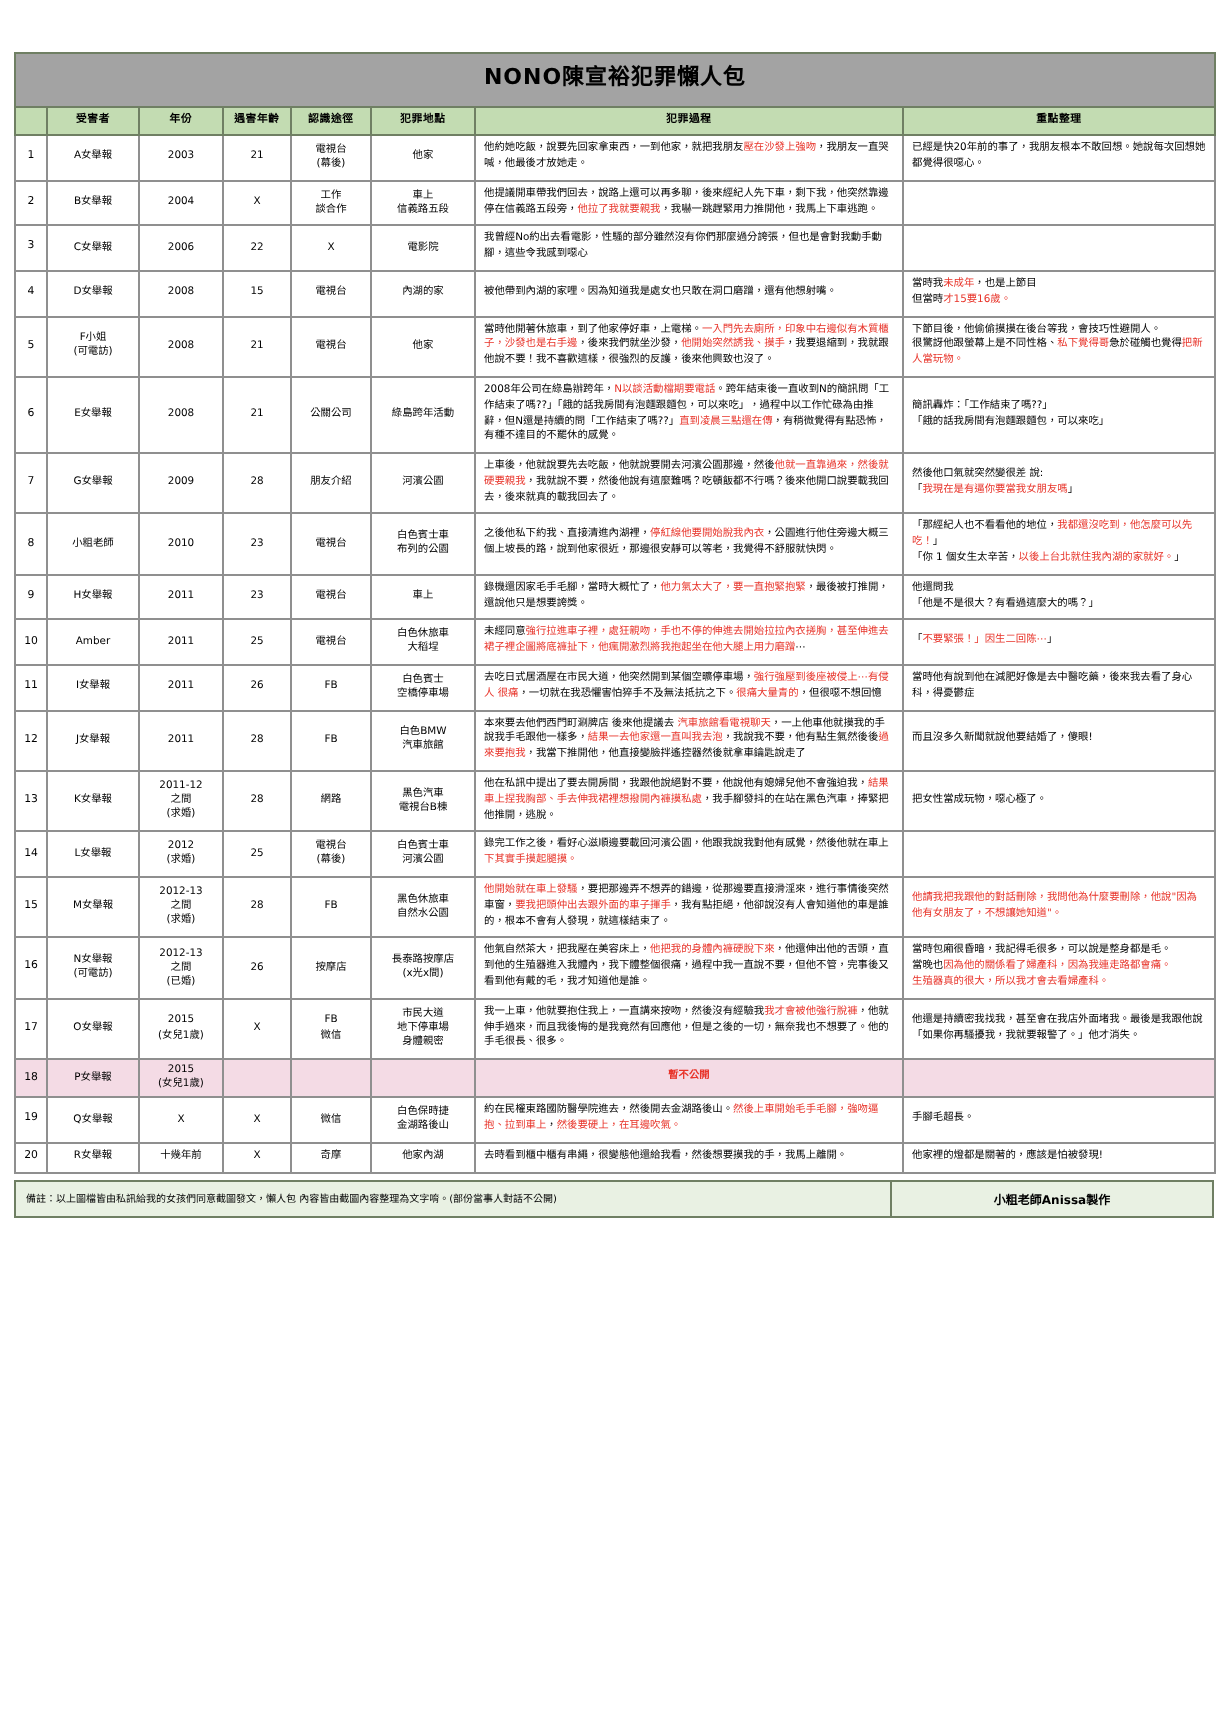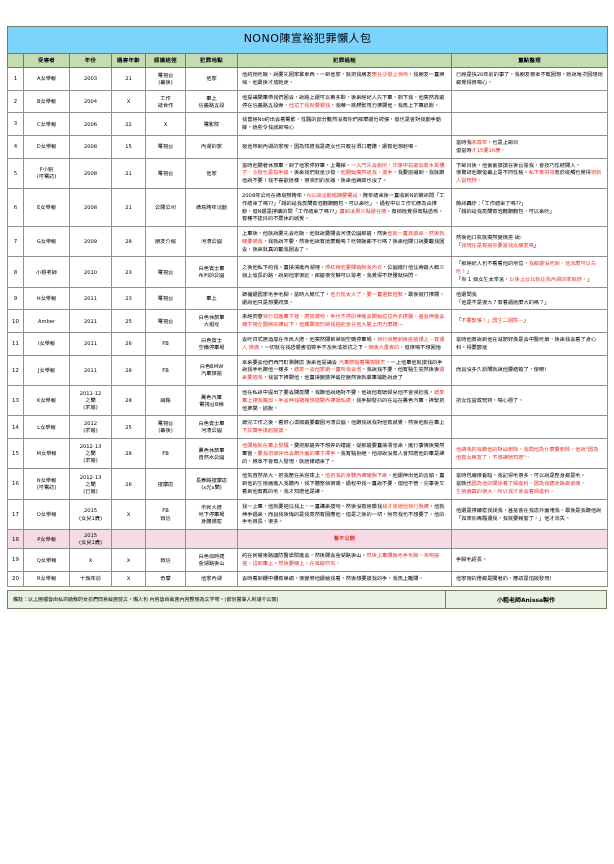--- a/index.html
+++ b/index.html
@@ -21,24 +21,24 @@
   td,th{
     border:1px solid #8f8f8f;
     vertical-align:middle;
     padding:2px 2px;
     font-size:5.2px;
     line-height:1.35;
     color:#000;
     word-break:break-all;
   }
   .title-cell{
-    background:#7dd3fc;
+    background:#a3a3a3;
     text-align:center;
     font-size:11px;
-    font-weight:normal;
+    font-weight:bold;
     letter-spacing:.5px;
     padding:5px 0 6px 0;
     border:1px solid #6f7f63;
     color:#000;
   }
   .hdr td{
     background:#c3dcb2;
     text-align:center;
     font-weight:bold;
     font-size:5.4px;

